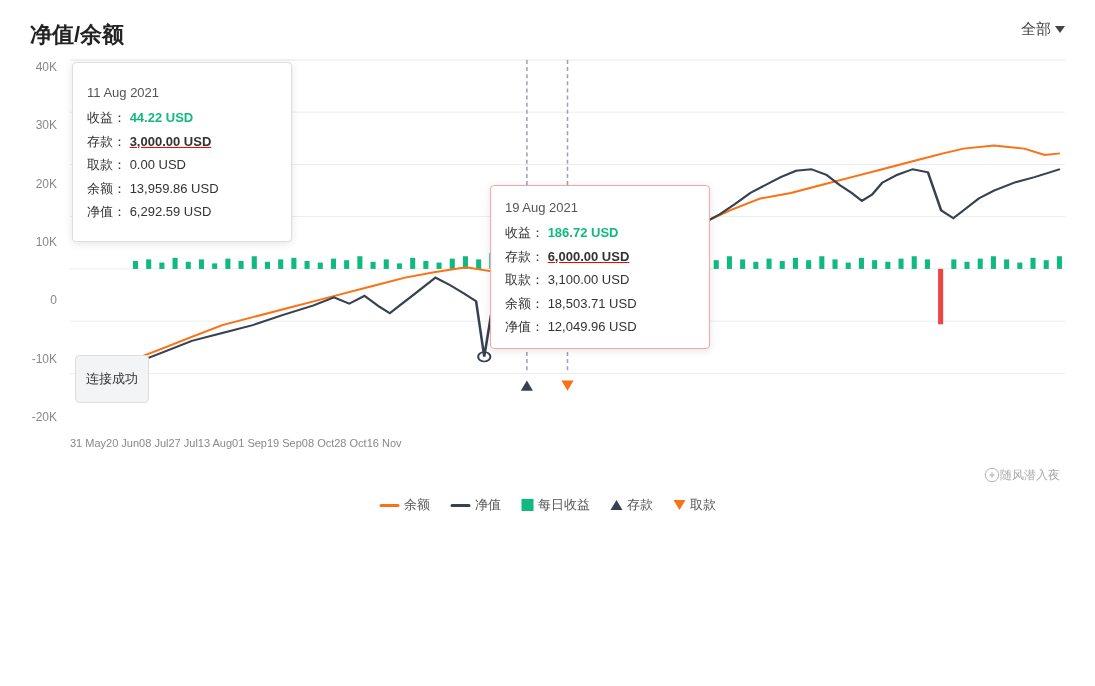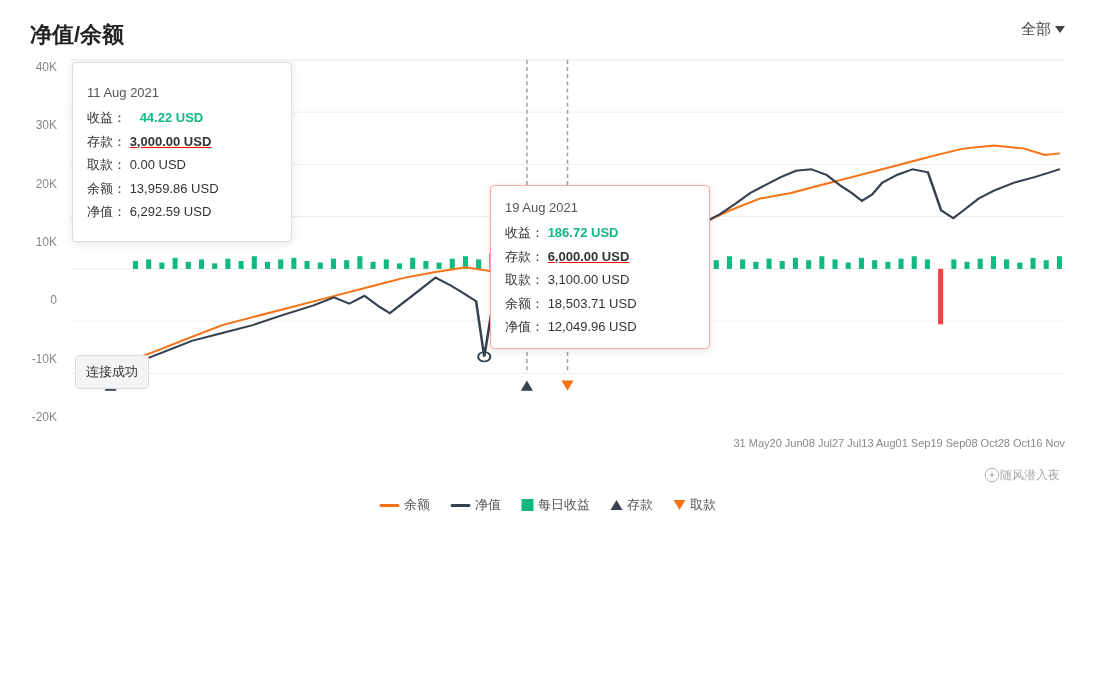--- a/index.html
+++ b/index.html
@@ -66,21 +66,21 @@
     .y-label {
       font-size: 12px;
       color: #888;
     }
     .x-axis {
       position: absolute;
       bottom: 95px;
       left: 70px;
       right: 30px;
       display: flex;
-      justify-content: flex-end;
+      justify-content: flex-start;
       align-items: flex-start;
     }
     .x-label {
       font-size: 11px;
       color: #888;
       text-align: center;
     }
     .legend {
       position: absolute;
       bottom: 30px;
@@ -133,21 +133,21 @@
       line-height: 1.8;
       box-shadow: 0 2px 8px rgba(0,0,0,0.1);
       z-index: 10;
       min-width: 220px;
     }
     .tooltip1 .tt-date {
       font-size: 13px;
       color: #555;
       margin-bottom: 2px;
     }
-    .tooltip1 .highlight-green { color: #10b981; font-weight: 600; margin-left: 10px; }
+    .tooltip1 .highlight-green { color: #10b981; font-weight: 600; }
     .tooltip1 .highlight-underline { text-decoration: underline; text-decoration-color: red; font-weight: 600; }
     
     .tooltip2 {
       position: absolute;
       top: 185px;
       left: 490px;
       background: white;
       border: 1px solid #fca5a5;
       border-radius: 4px;
       padding: 10px 14px;
@@ -166,21 +166,21 @@
     .tooltip2 .highlight-green { color: #10b981; font-weight: 600; }
     .tooltip2 .highlight-underline { text-decoration: underline; text-decoration-color: red; font-weight: 600; }
 
     .connect-badge {
       position: absolute;
       top: 355px;
       left: 75px;
       background: #f3f4f6;
       border: 1px solid #ddd;
       border-radius: 4px;
-      padding: 7px 10px;
+      padding: 14px 10px;
       font-size: 13px;
       color: #333;
     }
 
     .watermark {
       position: absolute;
       bottom: 60px;
       right: 35px;
       font-size: 12px;
       color: #aaa;

